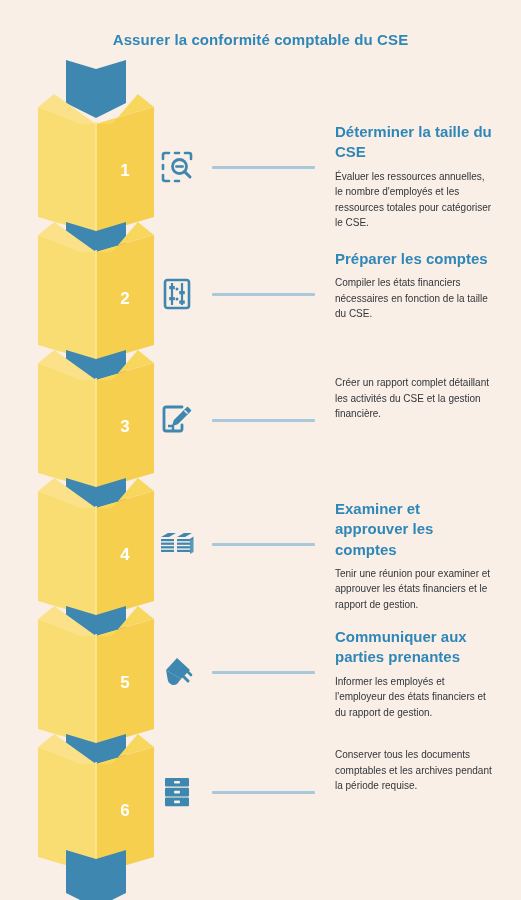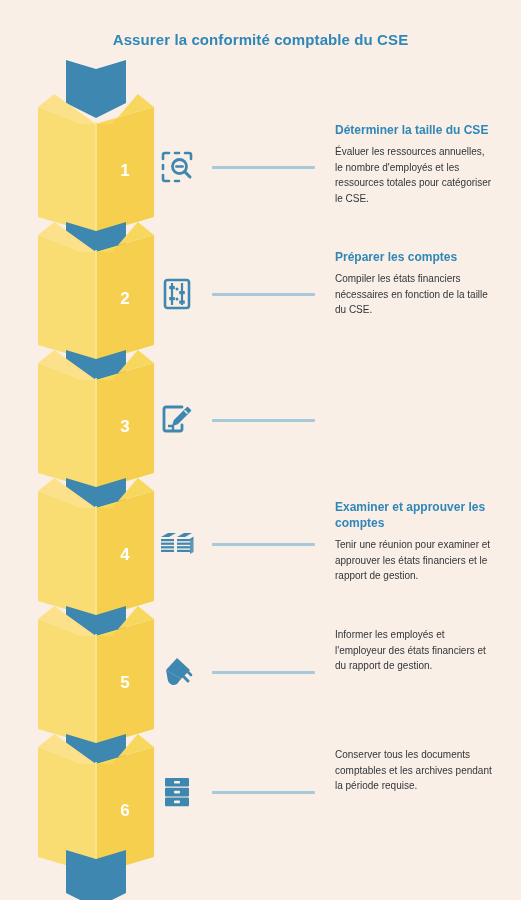--- a/index.html
+++ b/index.html
@@ -146,21 +146,21 @@
     border-radius: 1px;
   }
   .text-col {
     position: absolute;
     left: 180px;
     top: -23px;
     width: 160px;
   }
   .step-title {
     color: #2F87B8;
-    font-size: 12px;
+    font-size: 15px;
     font-weight: bold;
     line-height: 1.35;
     margin: 0 0 6px 0;
   }
   .step-desc {
     color: #31353B;
     font-size: 10px;
     line-height: 1.55;
     margin: 0;
   }
@@ -291,20 +291,21 @@
     <div class="icon-box">
       <svg width="34" height="34" viewBox="0 0 34 34">
         <path d="M22 4 H6 a2 2 0 0 0 -2 2 v20 a2 2 0 0 0 2 2 h14 a2 2 0 0 0 2 -2 v-4" fill="none" stroke="#3D87B0" stroke-width="2.8" stroke-linecap="round" stroke-linejoin="round"></path>
         <path d="M13 28 v-5 h-5" fill="none" stroke="#3D87B0" stroke-width="2.4" stroke-linejoin="round"></path>
         <path d="M27.5 4.5 l3 3 -13 13 -4.4 1.4 1.4 -4.4 z" fill="#3D87B0" stroke="#3D87B0" stroke-width="1.6" stroke-linejoin="round"></path>
         <line x1="24.5" y1="7.5" x2="27.5" y2="10.5" stroke="#FAEFE6" stroke-width="1.6"></line>
       </svg>
     </div>
     <div class="connector-line"></div>
     <div class="text-col">
+      <p class="step-desc">Créer un rapport complet détaillant les activités du CSE et la gestion financière.</p>
     </div>
   </div>
 
   <div class="row" style="top:522px;">
     <div class="icon-box">
       <svg width="36" height="28" viewBox="0 0 36 28">
         <g fill="#3D87B0">
           <path d="M2 7 L9 3 H17 L10 7 Z"></path>
           <rect x="2" y="9" width="13" height="2.2"></rect>
           <rect x="2" y="12.6" width="13" height="2.2"></rect>
@@ -333,20 +334,21 @@
     <div class="icon-box">
       <svg width="34" height="34" viewBox="0 0 34 34">
         <path d="M17 3 L30 15 L21 24 L6 15 Z" fill="#3D87B0"></path>
         <path d="M6 15 L21 24 L17 29 a6 6 0 0 1 -9 -3 Z" fill="#3D87B0"></path>
         <path d="M20 18 L28 26" stroke="#3D87B0" stroke-width="3" stroke-linecap="round"></path>
         <path d="M24 13 L31 20" stroke="#3D87B0" stroke-width="2.6" stroke-linecap="round"></path>
       </svg>
     </div>
     <div class="connector-line"></div>
     <div class="text-col">
+      <p class="step-title">Communiquer aux parties prenantes</p>
       <p class="step-desc">Informer les employés et l'employeur des états financiers et du rapport de gestion.</p>
     </div>
   </div>
 
   <div class="row" style="top:770px;">
     <div class="icon-box">
       <svg width="32" height="34" viewBox="0 0 32 34">
         <rect x="4" y="3" width="24" height="8.6" rx="1" fill="#3D87B0"></rect>
         <rect x="4" y="12.8" width="24" height="8.6" rx="1" fill="#3D87B0"></rect>
         <rect x="4" y="22.6" width="24" height="8.6" rx="1" fill="#3D87B0"></rect>

